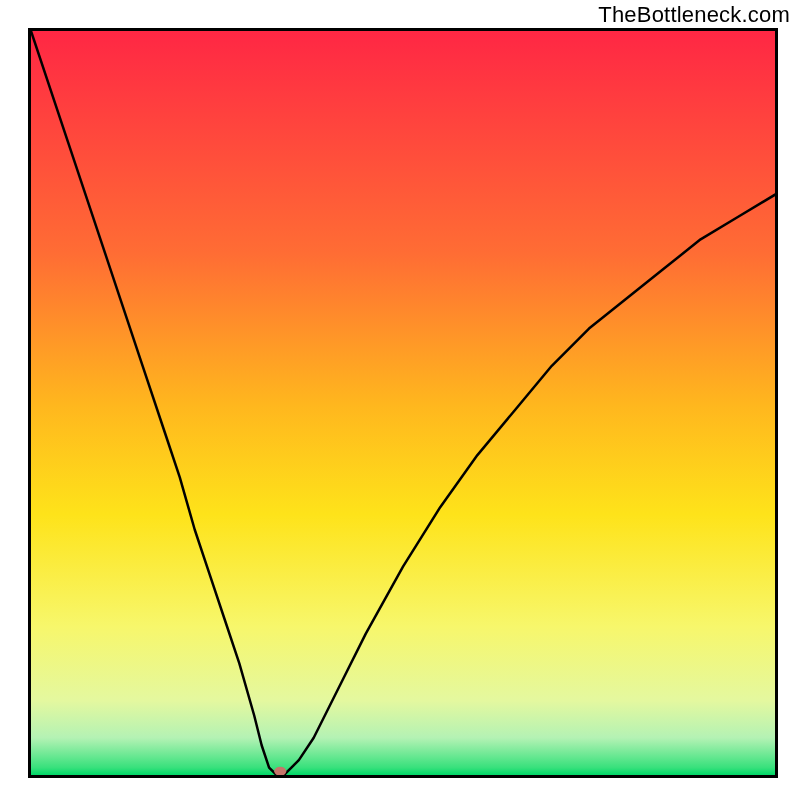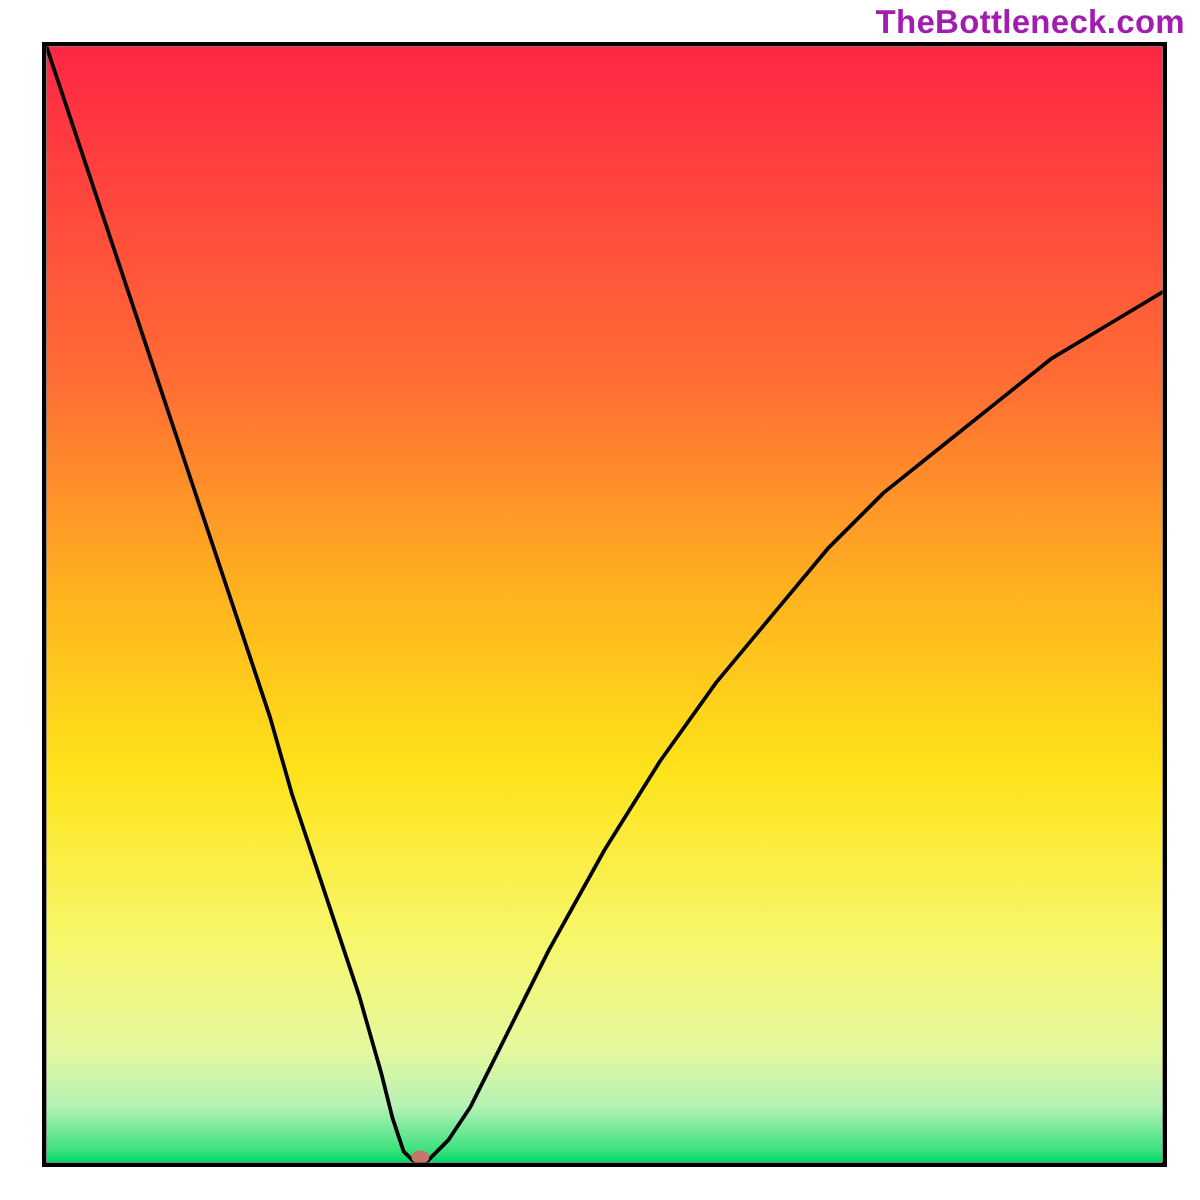--- a/index.html
+++ b/index.html
@@ -9,22 +9,22 @@
     background: #ffffff;
     font-family: Arial, Helvetica, sans-serif;
     position: relative;
     overflow: hidden;
   }
   .watermark {
     position: absolute;
     top: 2px;
     right: 10px;
     font-size: 22px;
-    font-weight: 700;
-    color: #a21caf;
+    font-weight: 400;
+    color: #000000;
     letter-spacing: 0.2px;
     z-index: 10;
   }
   .chart-frame {
     position: absolute;
     left: 28px;
     top: 28px;
     width: 744px;
     height: 744px;
     border: 3px solid #000;

